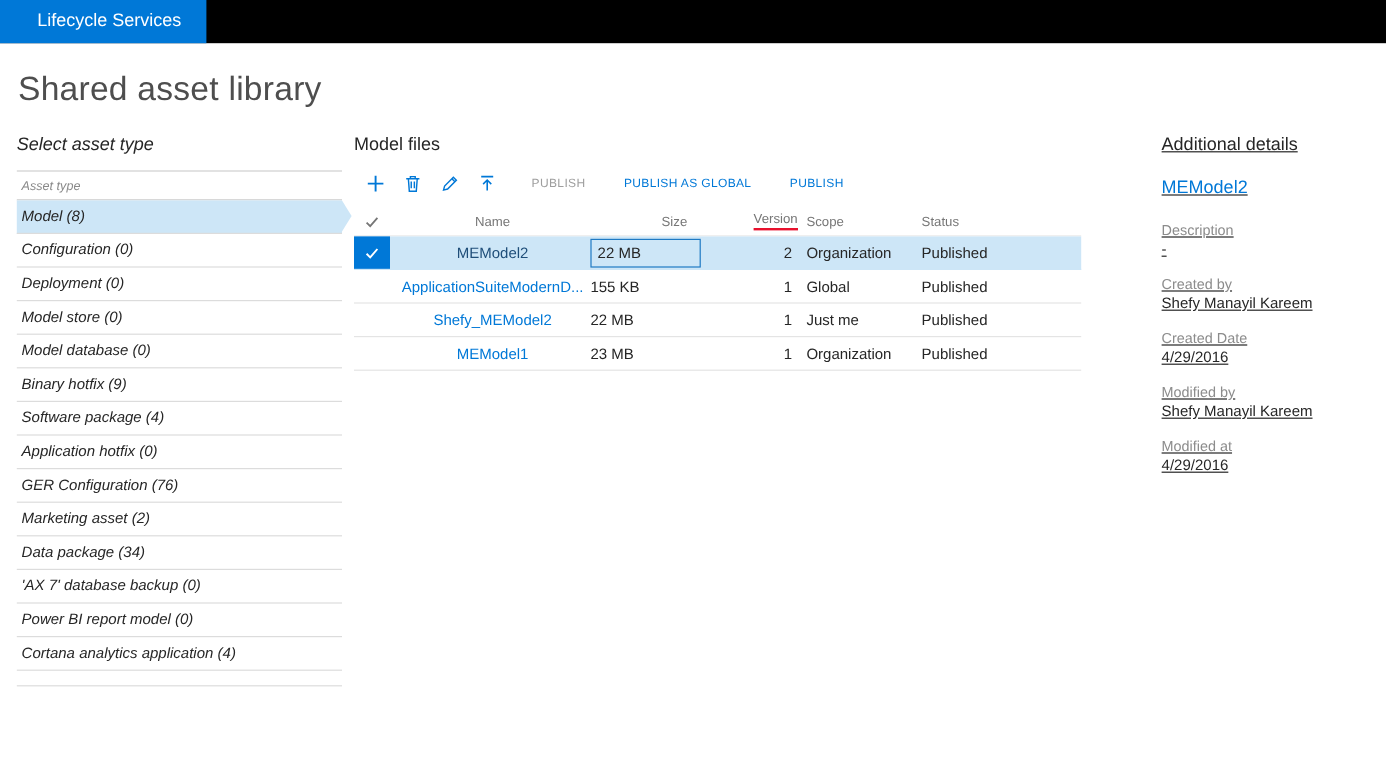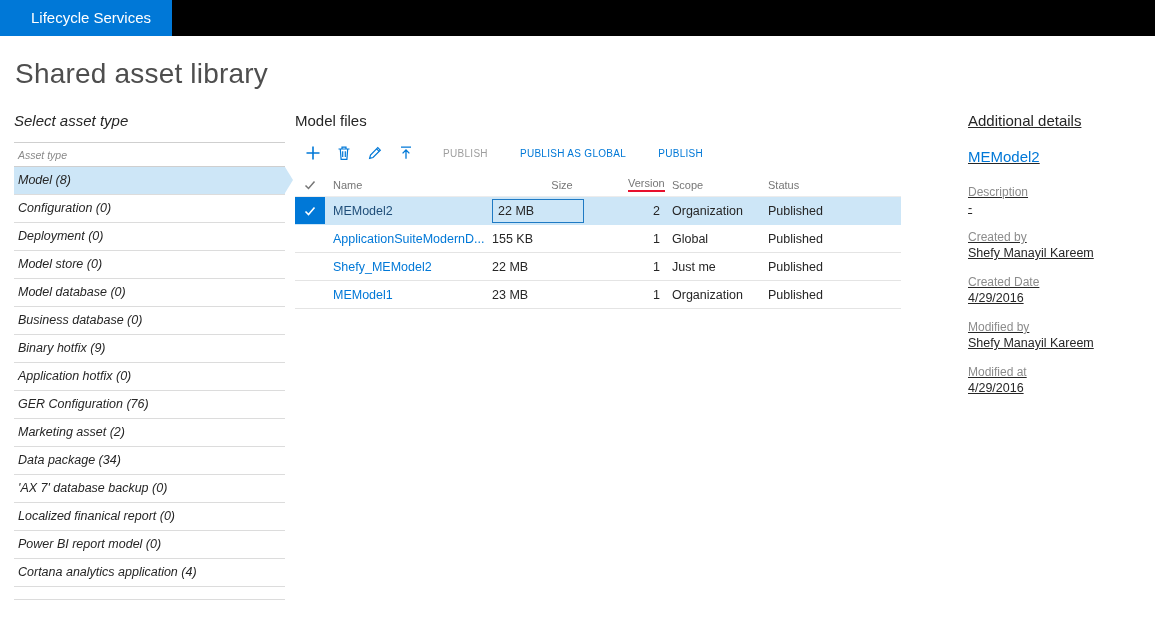--- a/index.html
+++ b/index.html
@@ -57,21 +57,21 @@
   .thead, .trow {
     display:grid;
     grid-template-columns:30px 163px 140px 38px 94px 141px;
     align-items:center;
   }
   .thead { height:24px; font-size:11px; color:#767676; border-bottom:1px solid #ececec; }
   .trow { height:28px; font-size:12.5px; color:#262626; border-bottom:1px solid #e4e4e4; cursor:pointer; }
   .trow.selected { background:#cde6f7; border-bottom-color:#cde6f7; }
   .cell-check { display:flex; align-items:center; justify-content:center; height:100%; }
   .trow.selected .cell-check { background:#0078d7; }
-  .th-name, .cell-name { padding-left:8px; }
+  .th-name, .cell-name { padding-left:8px;text-align:center; }
   .cell-name { color:#0078d7; white-space:nowrap; overflow:hidden; }
   .trow.selected .cell-name { color:#1f4e79; }
   .th-size { padding-left:8px;text-align:center; }
   .cell-size { padding-left:4px; }
   .size-focus {
     display:inline-block; border:1px solid #1f7ac4; width:92px; height:24px;
     line-height:22px; padding-left:5px; vertical-align:middle;
   }
   .th-version, .cell-version { text-align:right; padding-right:6px; }
   .version-label { display:inline-block; border-bottom:2px solid #e8112d; padding-bottom:1px; }
@@ -98,28 +98,27 @@
 
 <div class="sidebar">
   <div class="sidebar-heading">Select asset type</div>
   <ul class="asset-list">
     <li class="asset-col-label">Asset type</li>
     <li class="asset-item selected">Model (8)</li>
     <li class="asset-item">Configuration (0)</li>
     <li class="asset-item">Deployment (0)</li>
     <li class="asset-item">Model store (0)</li>
     <li class="asset-item">Model database (0)</li>
-    <li class="asset-item">Business database (0)</li>
     <li class="asset-item">Binary hotfix (9)</li>
+    <li class="asset-item">Software package (4)</li>
     <li class="asset-item">Application hotfix (0)</li>
     <li class="asset-item">GER Configuration (76)</li>
     <li class="asset-item">Marketing asset (2)</li>
     <li class="asset-item">Data package (34)</li>
     <li class="asset-item">'AX 7' database backup (0)</li>
-    <li class="asset-item">Localized finanical report (0)</li>
     <li class="asset-item">Power BI report model (0)</li>
     <li class="asset-item">Cortana analytics application (4)</li>
   </ul>
   <div class="partial-row"></div>
 </div>
 
 <div class="main">
   <div class="main-heading">Model files</div>
 
   <div class="toolbar">

